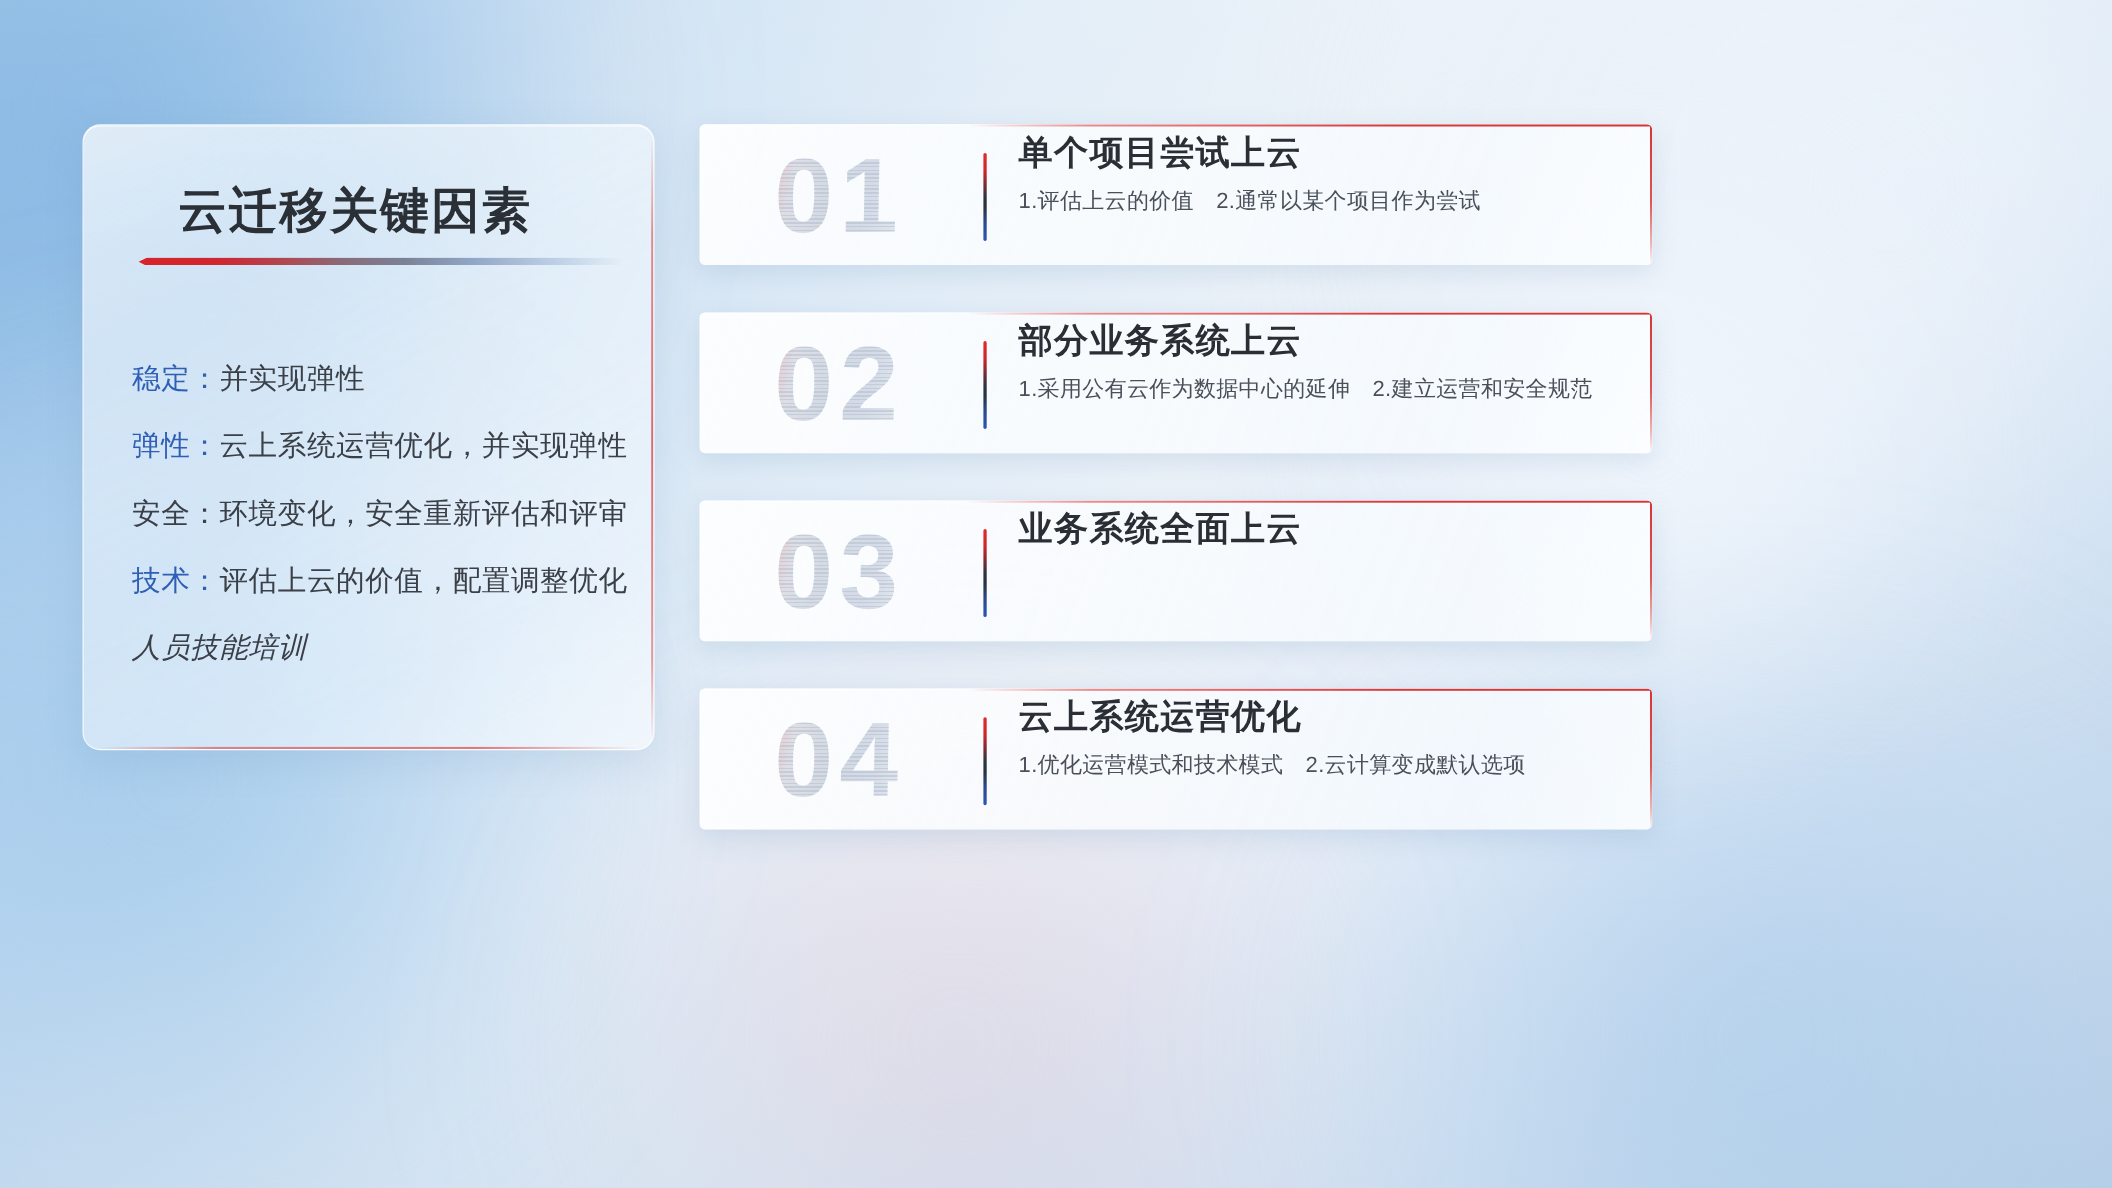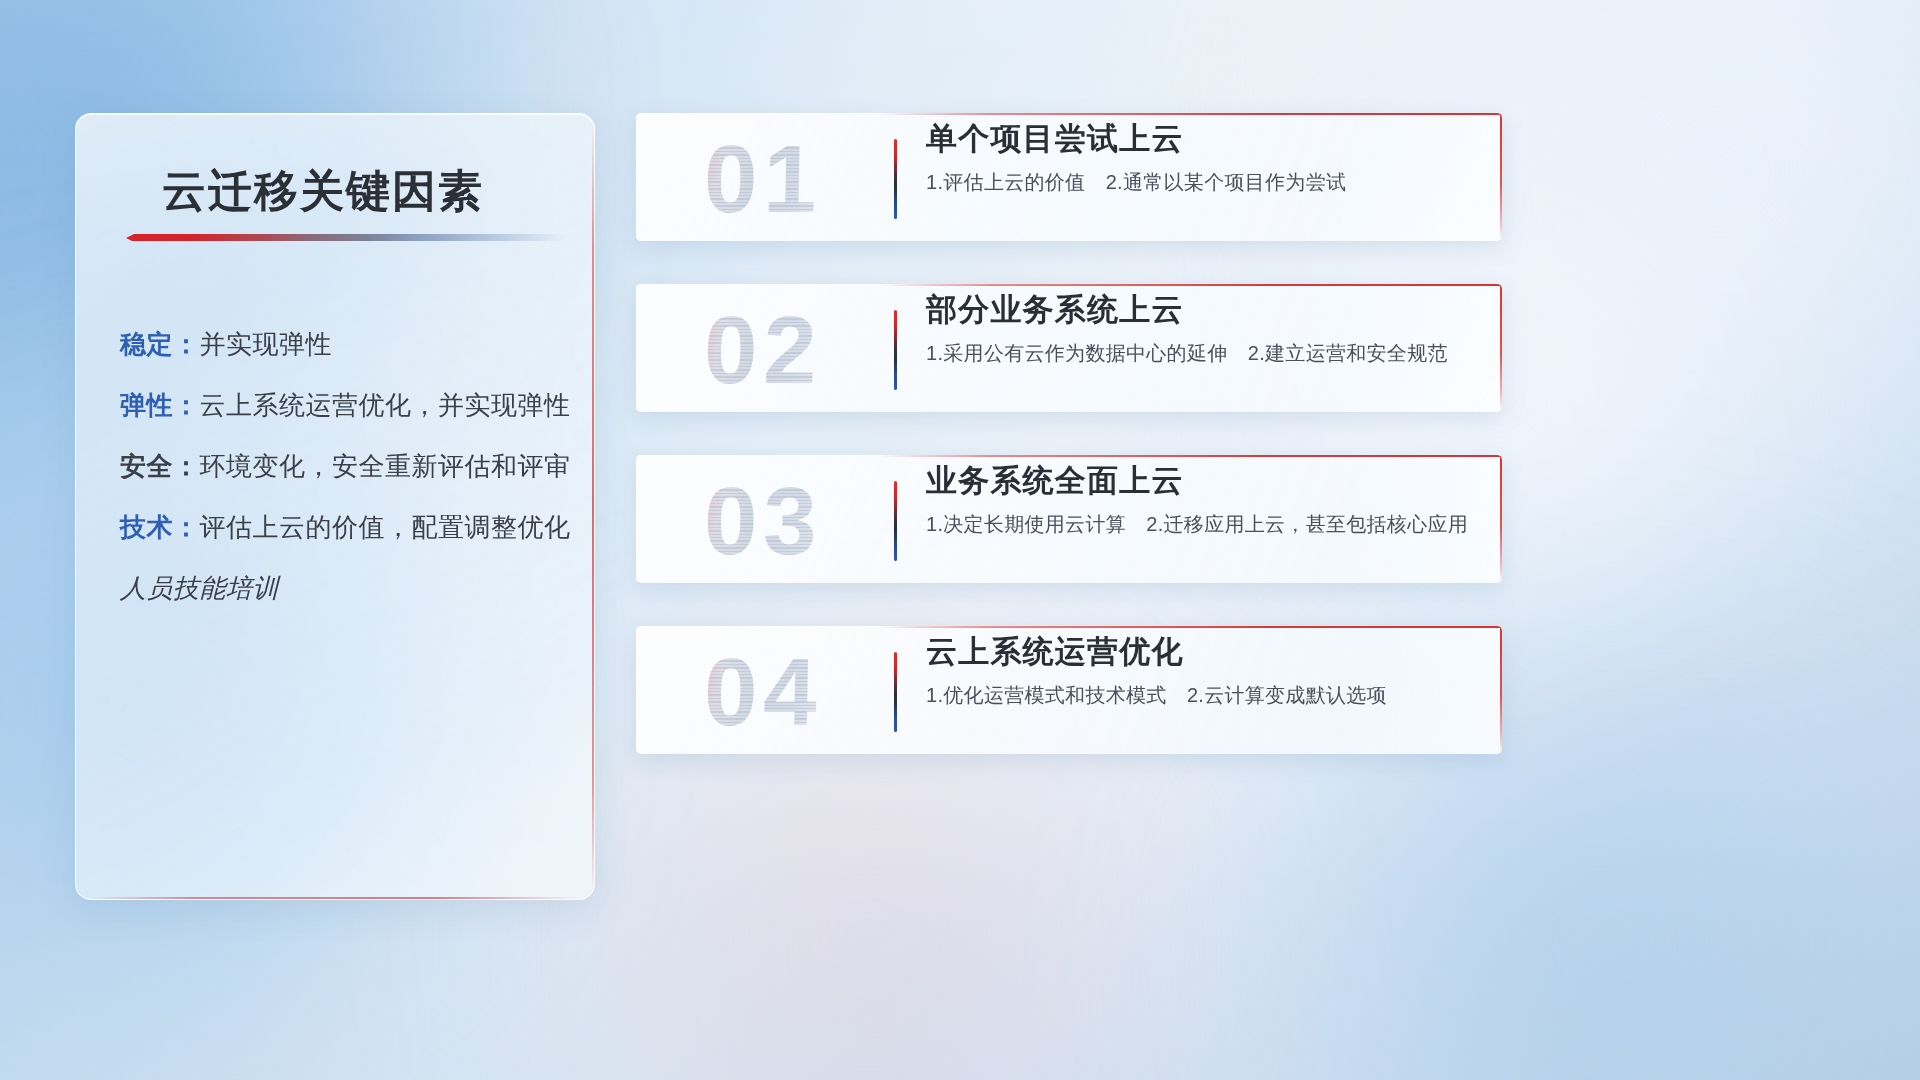--- a/index.html
+++ b/index.html
@@ -32,21 +32,21 @@
   .blob-e{ right:-120px; bottom:-260px; width:880px; height:720px;
     background:radial-gradient(circle at 50% 45%, rgba(168,202,234,.72), rgba(196,220,242,0) 72%); }
   .blob-f{ left:1180px; top:120px; width:640px; height:560px;
     background:radial-gradient(circle at 50% 50%, rgba(246,250,254,.85), rgba(240,247,253,0) 70%); }
   .bg-vig{ position:absolute; inset:0;
     background:linear-gradient(180deg, rgba(255,255,255,.10) 0%, rgba(255,255,255,0) 22%,
       rgba(255,255,255,0) 74%, rgba(150,186,220,.16) 100%); }
 
   
   #left-panel{
-    position:absolute; left:75px; top:113px; width:520px; height:787px;
+    position:absolute; left:75px; top:113px; width:520px; height:569px;
     border-radius:16px;
     background:linear-gradient(152deg,
       rgba(255,255,255,.72) 0%, rgba(250,253,255,.56) 26%,
       rgba(247,251,255,.50) 52%, rgba(243,249,255,.56) 78%, rgba(250,253,255,.66) 100%);
     border:1px solid rgba(255,255,255,.80);
     box-shadow:0 10px 34px rgba(92,134,180,.16), inset 0 1px 0 rgba(255,255,255,.85);
     backdrop-filter:blur(2px);
     overflow:hidden;
   }
   #left-panel::after{
@@ -71,21 +71,21 @@
       #d8232a 0%, #d0262e 16%, #b04750 30%, #8a6a79 42%,
       #7b8296 55%, #8fa4c4 68%, #b3c6de 82%, rgba(210,224,240,0) 100%);
     clip-path:polygon(0 58%, 8px 0, 100% 0, 100% 46%, 100% 100%, 6px 100%);
     border-radius:1px;
   }
   .panel-list{ position:absolute; left:44px; top:200px; right:22px; }
   .panel-row{
     display:block; font-size:26px; line-height:61px;
     color:#3b4048; white-space:nowrap; letter-spacing:.5px;
   }
-  .panel-row .lbl{ font-weight:700; }
+  .panel-row .lbl{ font-weight:400; }
   .panel-row.accent .lbl{ color:#2f5fb5; }
   .panel-row.plain .lbl{ color:#3b4048; }
   .panel-row .txt{ color:#3b4048; }
   .panel-row.cont{ padding-left:0;font-style:italic; }
 
   
   #cards{ position:absolute; left:636px; top:113px; width:866px; }
   .card{
     position:relative; width:866px; height:128px; margin-bottom:43px;
     border-radius:5px;
@@ -208,21 +208,20 @@
     <div class="card">
       <div class="edge-left"></div>
       <div class="edge-top"></div>
       <div class="edge-right"></div>
       <div class="ghost">
         <span class="num skew">03</span>
       </div>
       <div class="accent-bar"></div>
       <div class="card-body">
         <div class="card-title">业务系统全面上云</div>
-        <div class="card-desc">1.决定长期使用云计算　2.迁移应用上云，甚至包括核心应用</div>
       </div>
     </div>
     <div class="card">
       <div class="edge-left"></div>
       <div class="edge-top"></div>
       <div class="edge-right"></div>
       <div class="ghost">
         <span class="num skew">04</span>
       </div>
       <div class="accent-bar"></div>

